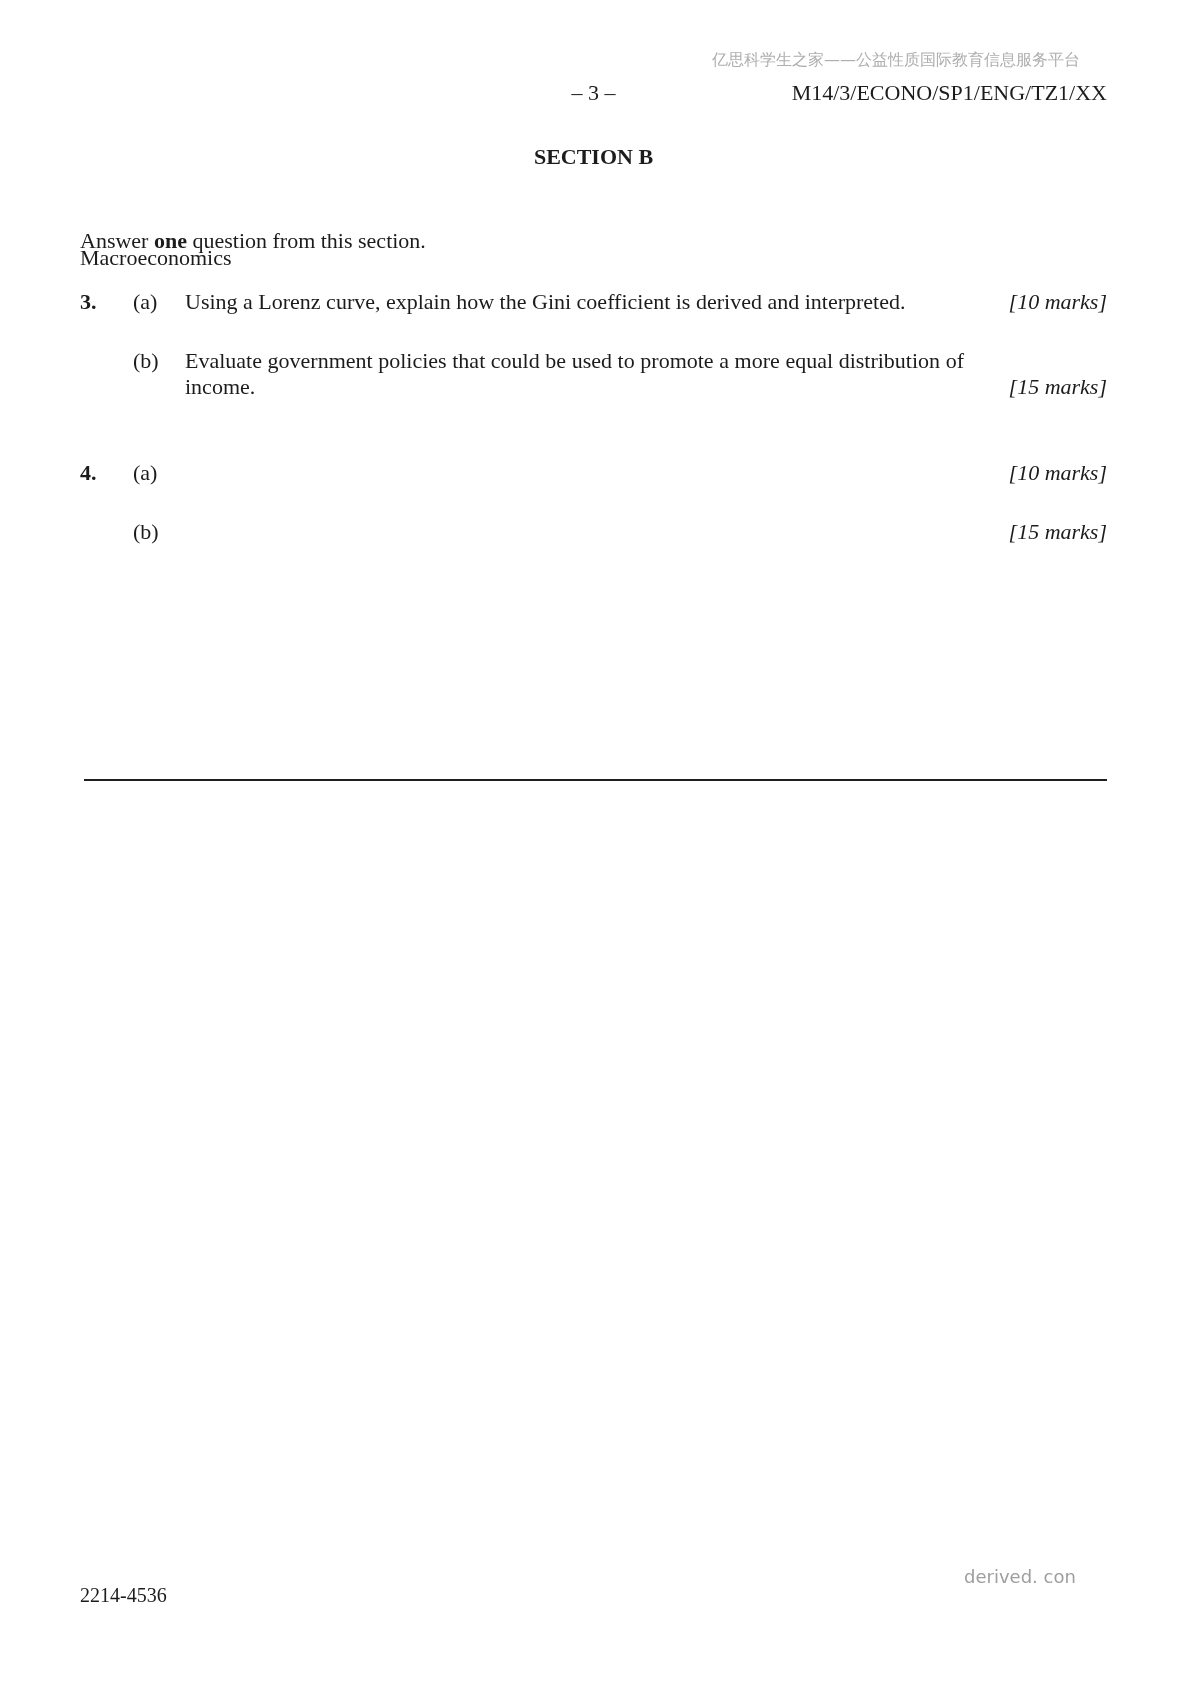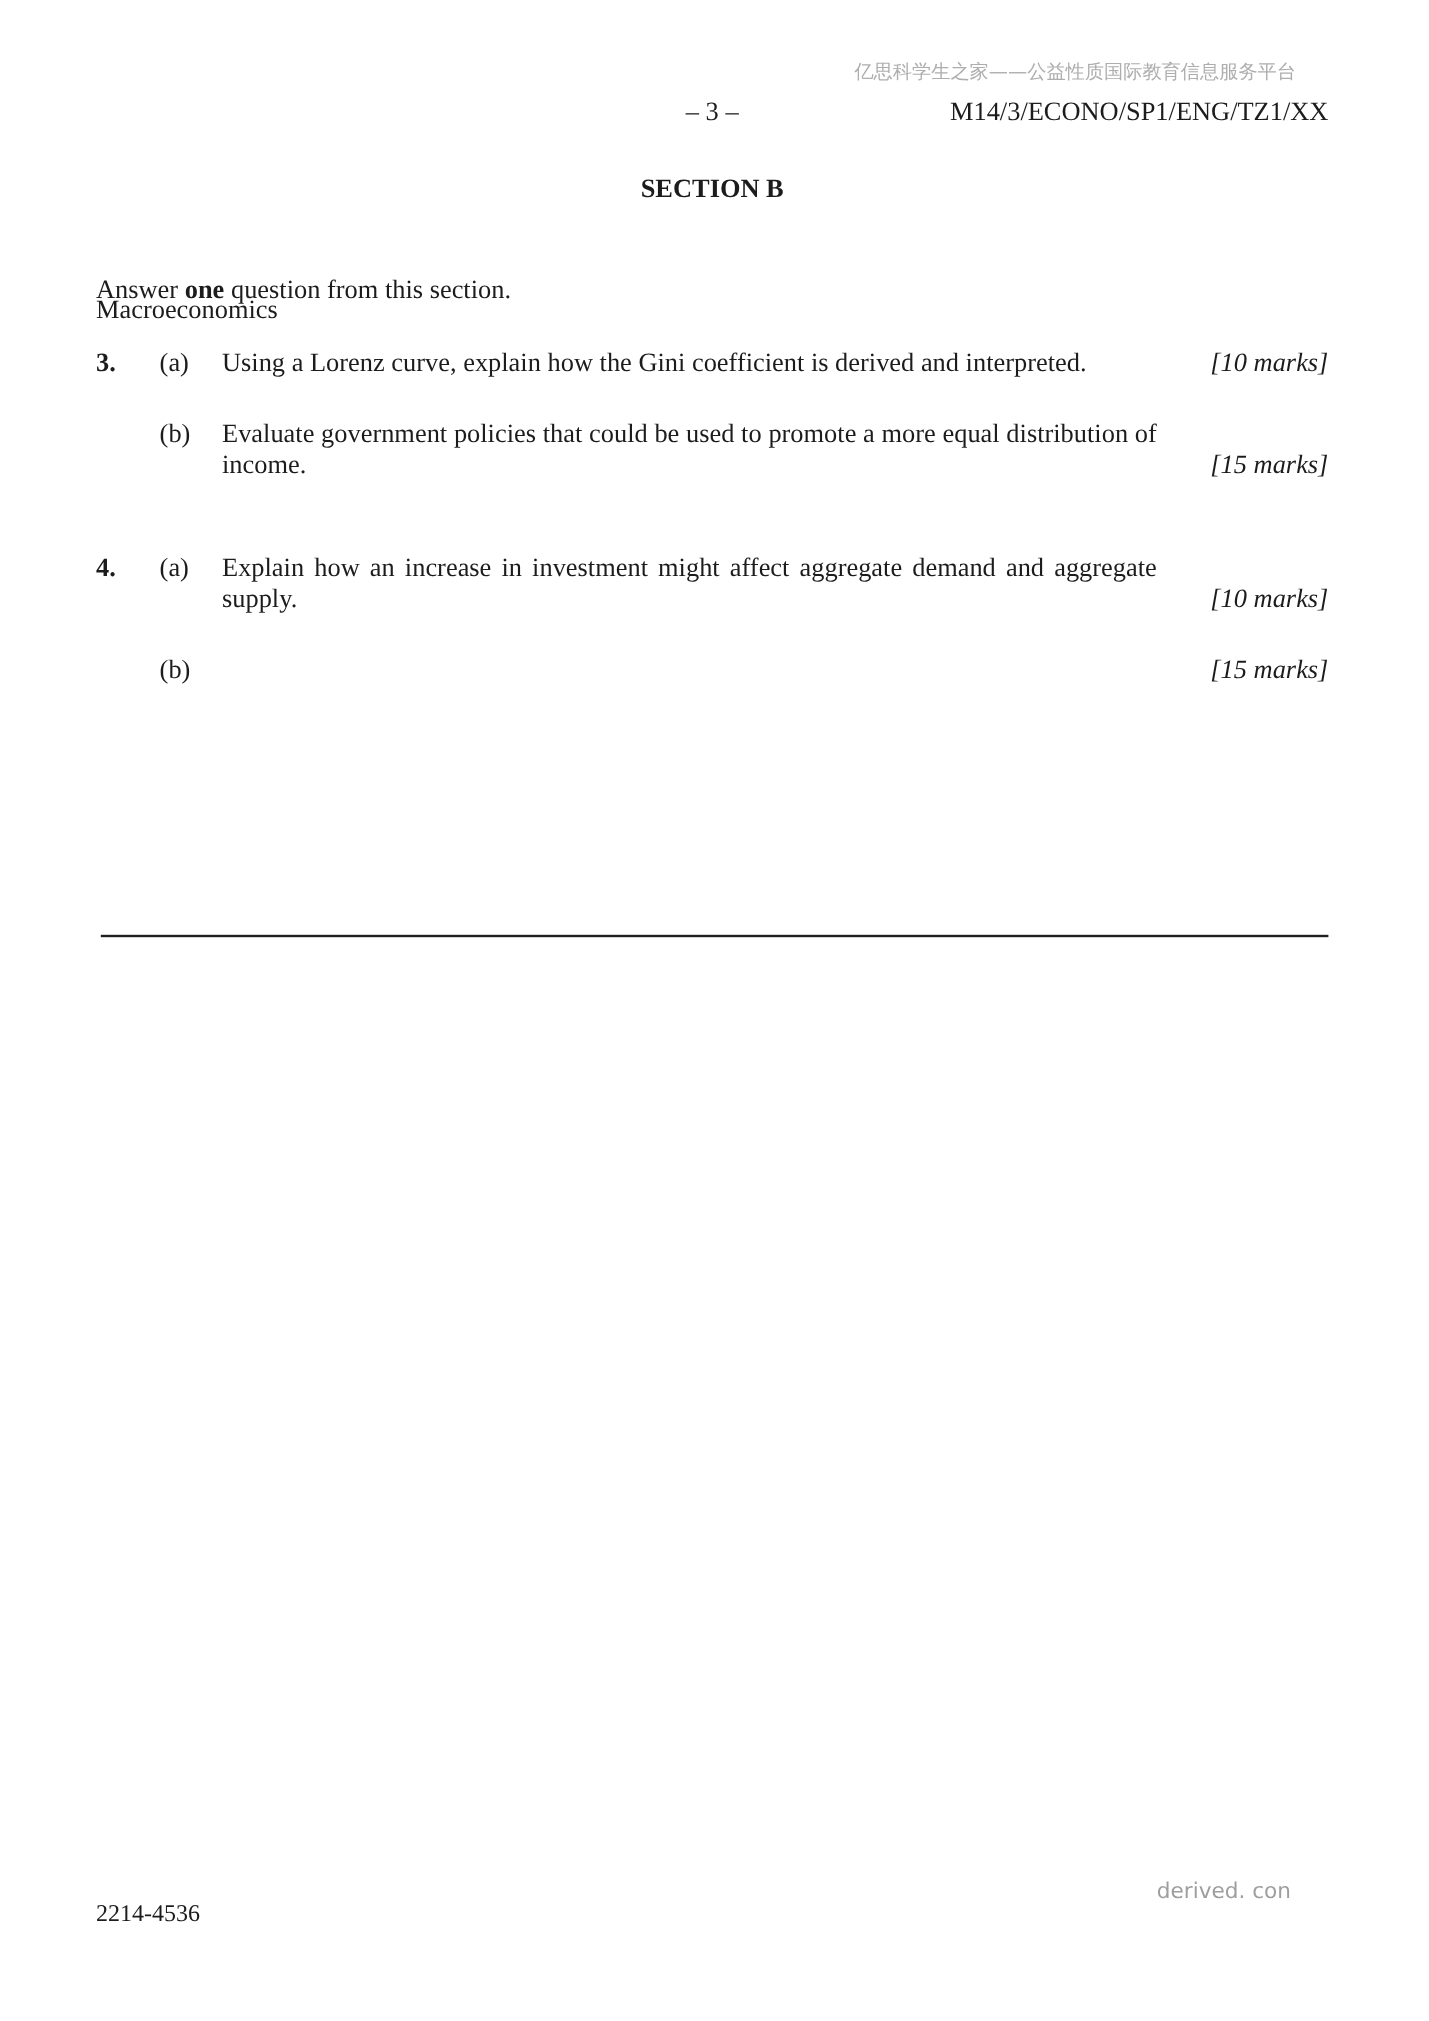--- a/index.html
+++ b/index.html
@@ -152,21 +152,20 @@
         <div class="q-letter">(b)</div>
         <div class="q-text">Evaluate government policies that could be used to promote a more equal distribution of income.</div>
         <div class="q-marks">[15 marks]</div>
       </div>
     </div>
 
     <div class="question">
       <div class="q-part">
         <div class="q-num">4.</div>
         <div class="q-letter">(a)</div>
-        <div class="q-text">Explain how an increase in investment might affect aggregate demand and aggregate supply.</div>
         <div class="q-marks">[10 marks]</div>
       </div>
       <div class="q-part">
         <div class="q-num"></div>
         <div class="q-letter">(b)</div>
         <div class="q-marks">[15 marks]</div>
       </div>
     </div>
 
   </div>

